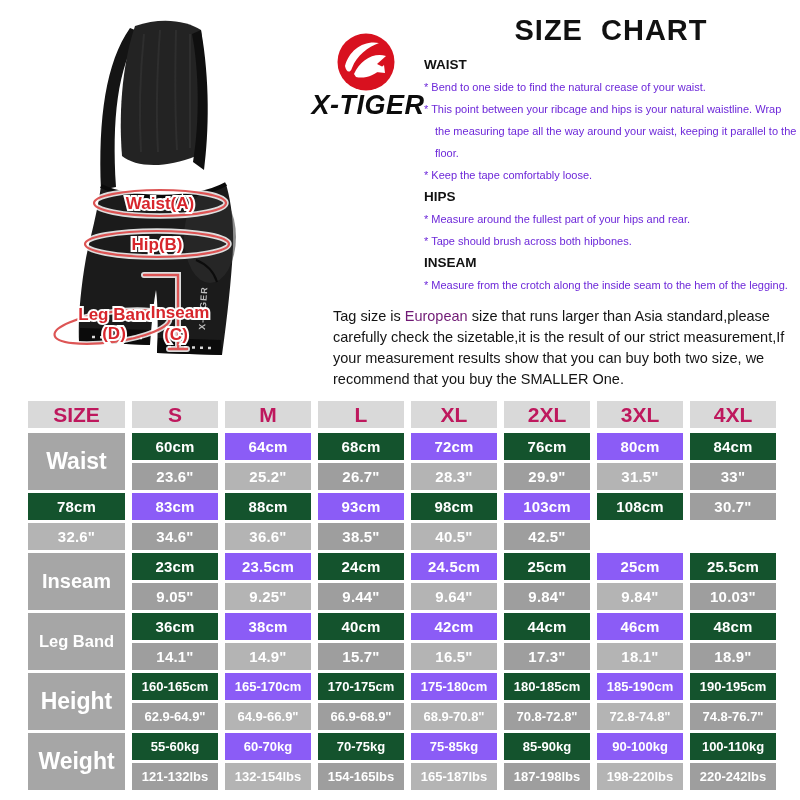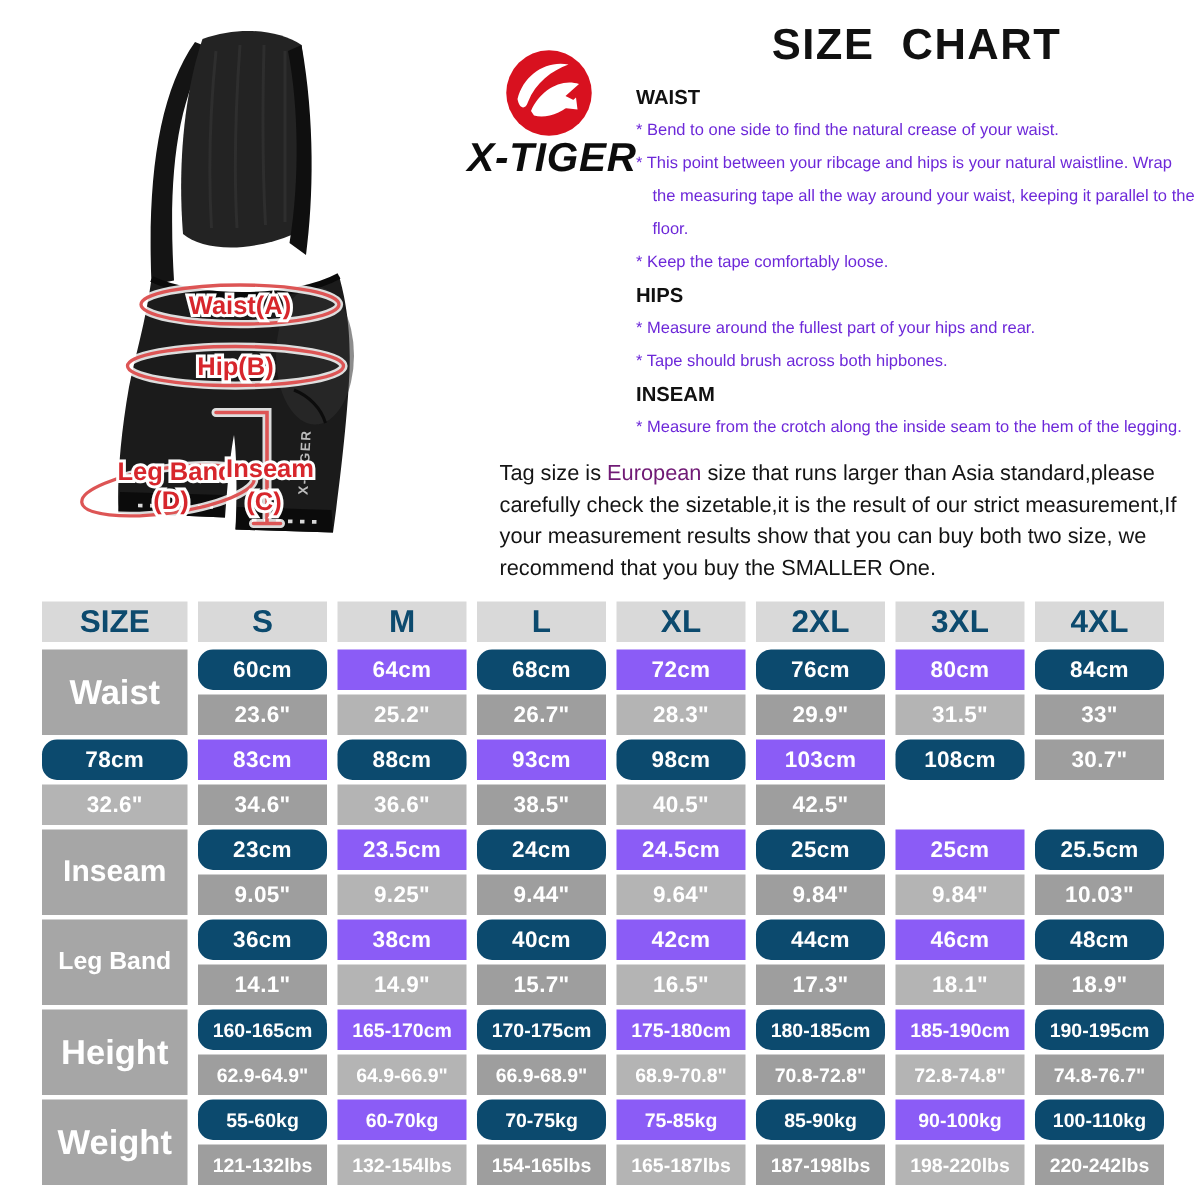--- a/index.html
+++ b/index.html
@@ -20,28 +20,28 @@
 
   
   .notice { position:absolute; left:333px; top:306px; width:466px; font-size:14.5px; line-height:21px; color:#141414; }
   .notice .red { font-weight:normal; }
 
   
   .sizetable { position:absolute; left:28px; top:401px; width:748px; }
   .thead, .trow { display:grid; grid-template-columns:97px repeat(7,1fr); column-gap:7px; row-gap:3px; }
   .trow { margin-top:3px; }
   .trow.first { margin-top:5px; }
-  .hcell { height:27px; line-height:27px; text-align:center; font-weight:bold; font-size:21px; color:#0c4a6e; background:#d9d9d9; }
+  .hcell { height:27px; line-height:27px; text-align:center; font-weight:bold; font-size:21px; color:#be185d; background:#d9d9d9; }
   .cell { height:27px; line-height:27px; text-align:center; font-weight:bold; font-size:15px; color:#fff; letter-spacing:0.2px; }
   .cell.sm { font-size:13px; letter-spacing:0; }
   .lbl { grid-row:1/3; background:#a6a6a6; color:#fff; font-weight:bold; display:flex; align-items:center; justify-content:center; }
   .lbl-lg { font-size:23px; }
   .lbl-md { font-size:20px; }
   .lbl-sm { font-size:16.5px; }
-  .dkcm { background:#0c4a6e;border-radius:10px; } .dkin { background:#9e9e9e; }
+  .dkcm { background:#14532d; } .dkin { background:#9e9e9e; }
   .ltcm { background:#8b5cf6; } .ltin { background:#b4b4b4; }
 </style>
 </head>
 <body>
 
 <div class="canvas">
 
   <div class="diagram">
     <svg width="330" height="398" viewBox="0 0 330 398">
 

